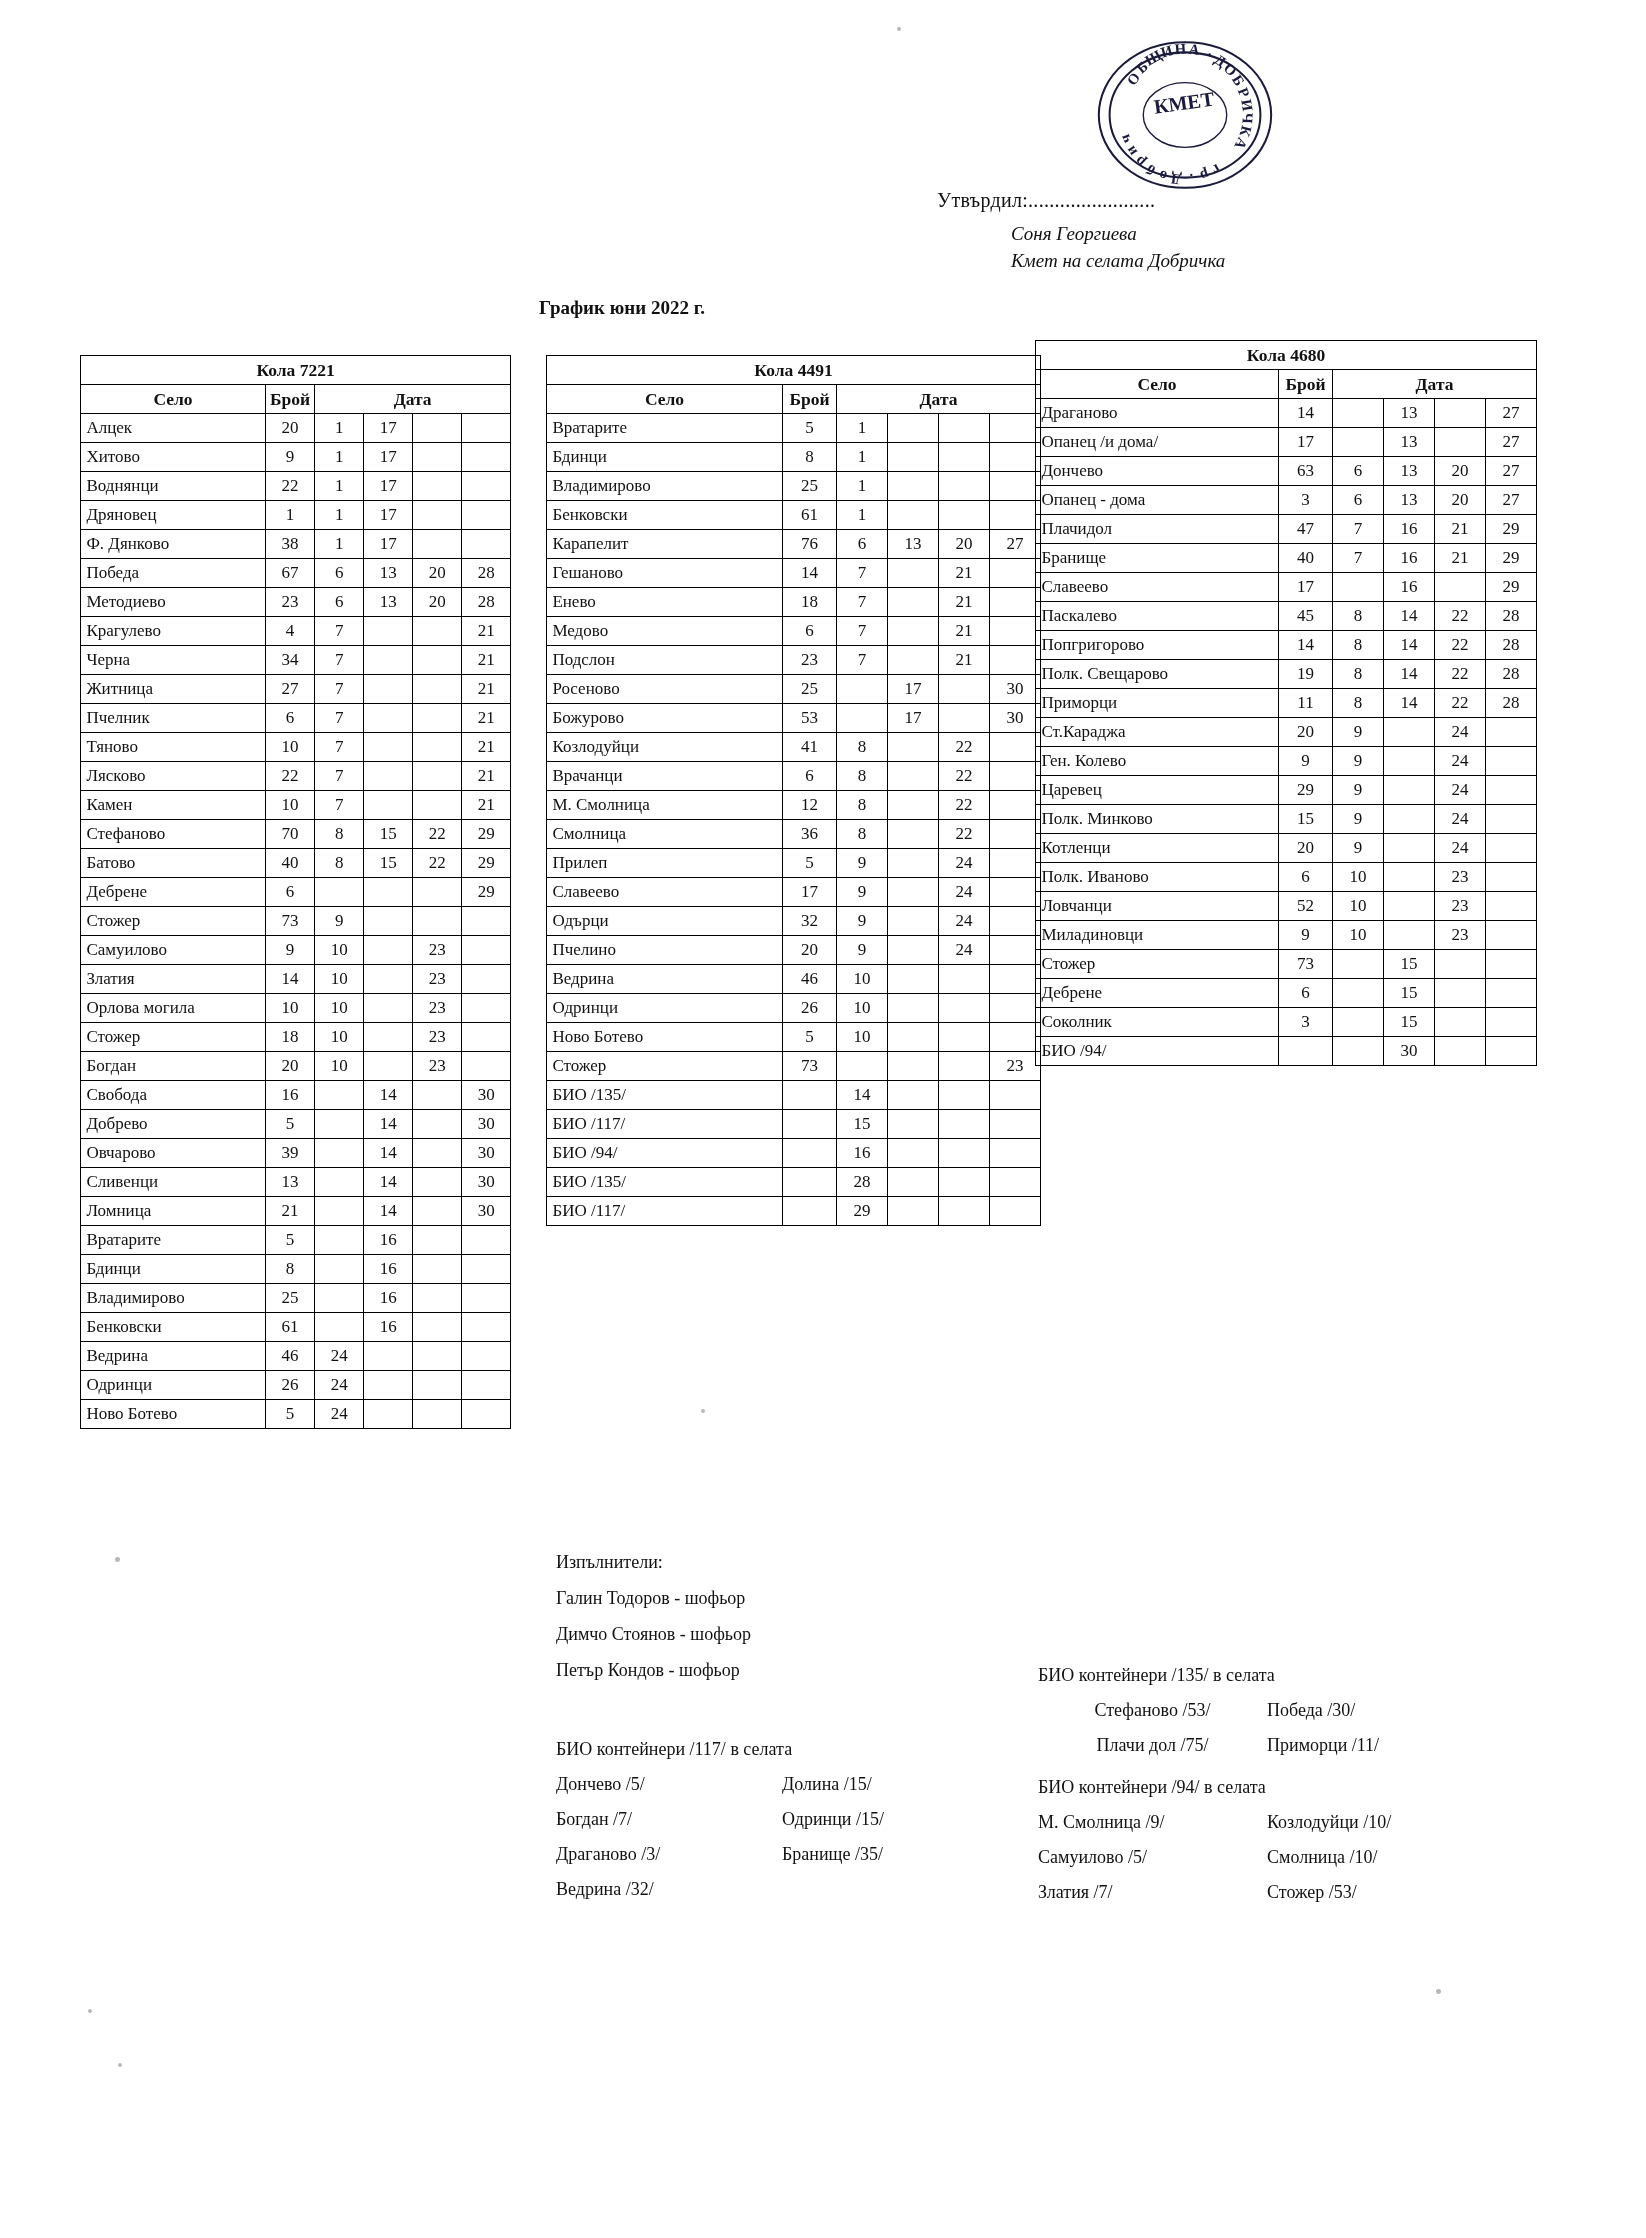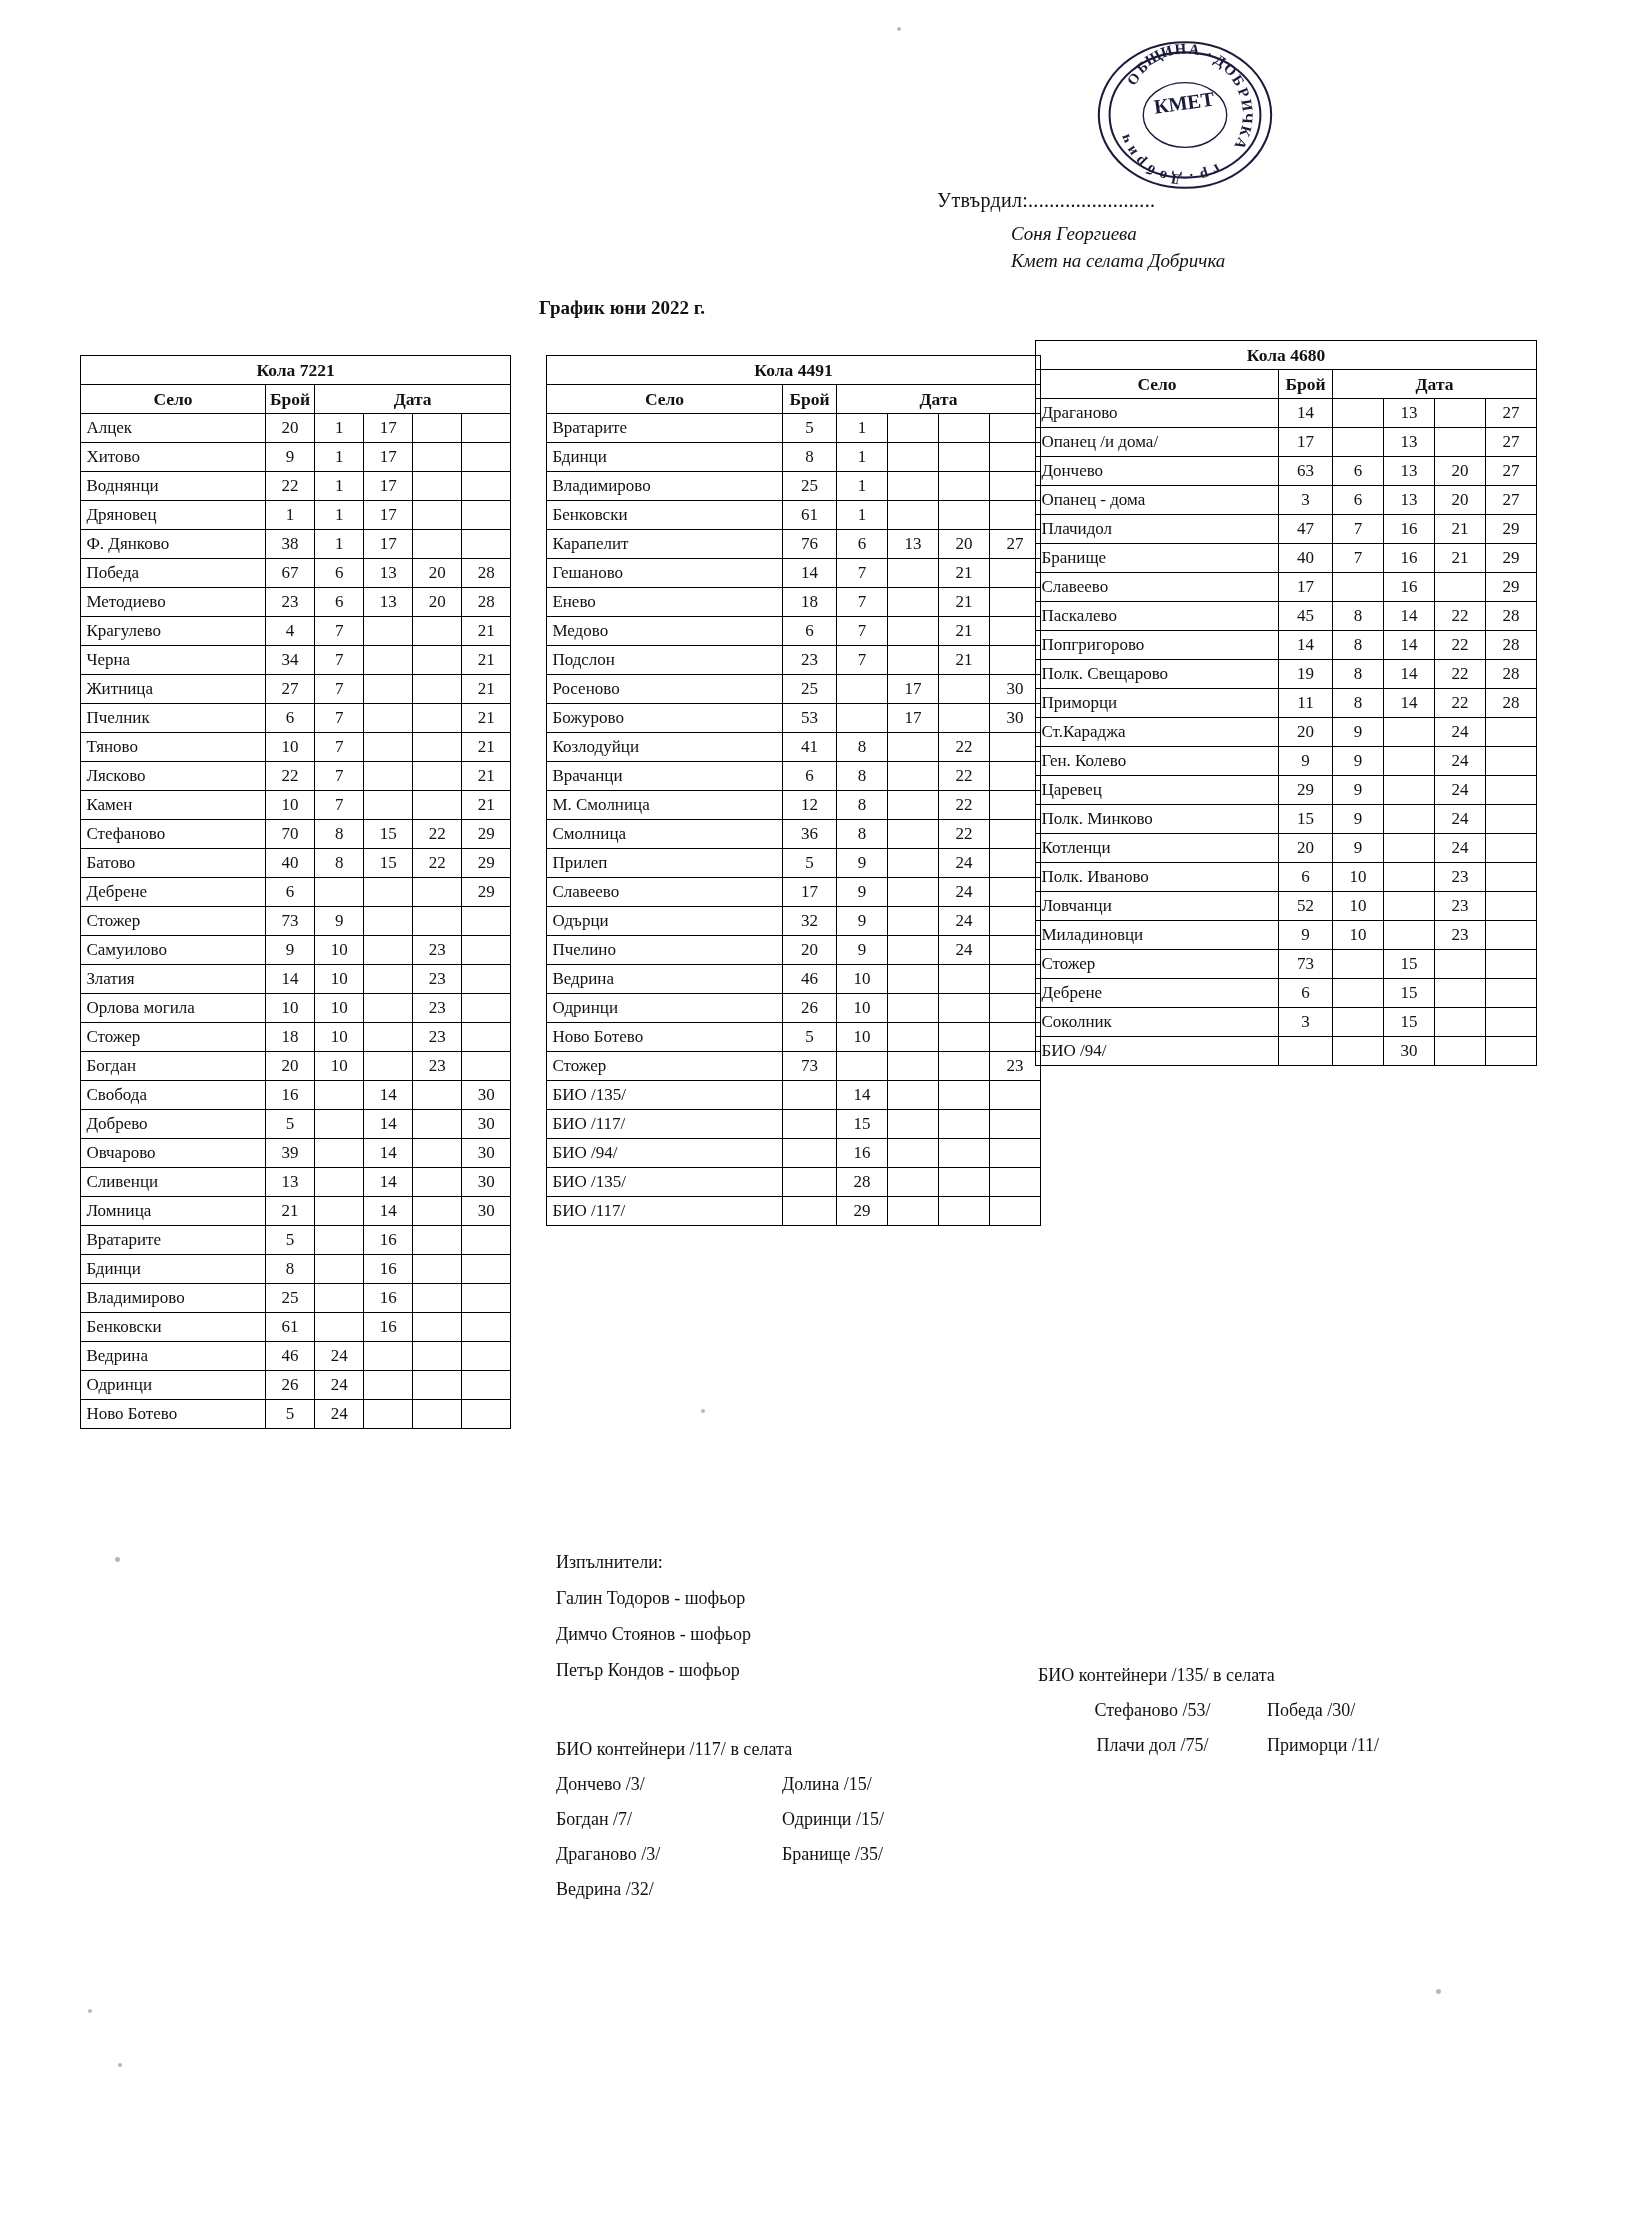--- a/index.html
+++ b/index.html
@@ -877,21 +877,21 @@
   <div class="exec">
     <div>Изпълнители:</div>
     <div>Галин Тодоров - шофьор</div>
     <div>Димчо Стоянов - шофьор</div>
     <div>Петър Кондов - шофьор</div>
   </div>
 
   <div class="bio117">
     <div class="hdl">БИО контейнери /117/ в селата</div>
     <div class="row">
-        <span>Дончево /3/</span>
+        <span>Дончево /5/</span>
         <span>Долина /15/</span>
       </div>
     <div class="row">
         <span>Богдан /7/</span>
         <span>Одринци /15/</span>
       </div>
     <div class="row">
         <span>Драганово /3/</span>
         <span>Бранище /35/</span>
       </div>
@@ -906,20 +906,35 @@
     <div class="row">
         <span>Стефаново /53/</span>
         <span>Победа /30/</span>
       </div>
     <div class="row">
         <span>Плачи дол /75/</span>
         <span>Приморци /11/</span>
       </div>
   </div>
 
+  <div class="bio94">
+    <div class="hdl">БИО контейнери /94/ в селата</div>
+    <div class="row">
+        <span>М. Смолница /9/</span>
+        <span>Козлодуйци /10/</span>
+      </div>
+    <div class="row">
+        <span>Самуилово /5/</span>
+        <span>Смолница /10/</span>
+      </div>
+    <div class="row">
+        <span>Златия /7/</span>
+        <span>Стожер /53/</span>
+      </div>
+  </div>
 
   <div class="speck" style="left:897px;top:27px;width:4px;height:4px;"></div>
   <div class="speck" style="left:115px;top:1557px;width:4.7px;height:4.7px;"></div>
   <div class="speck" style="left:701px;top:1409px;width:4px;height:4px;"></div>
   <div class="speck" style="left:1436px;top:1989px;width:4.7px;height:4.7px;"></div>
   <div class="speck" style="left:88px;top:2009px;width:4px;height:4px;"></div>
   <div class="speck" style="left:118px;top:2063px;width:4px;height:4px;"></div>
 </div>
 
 

